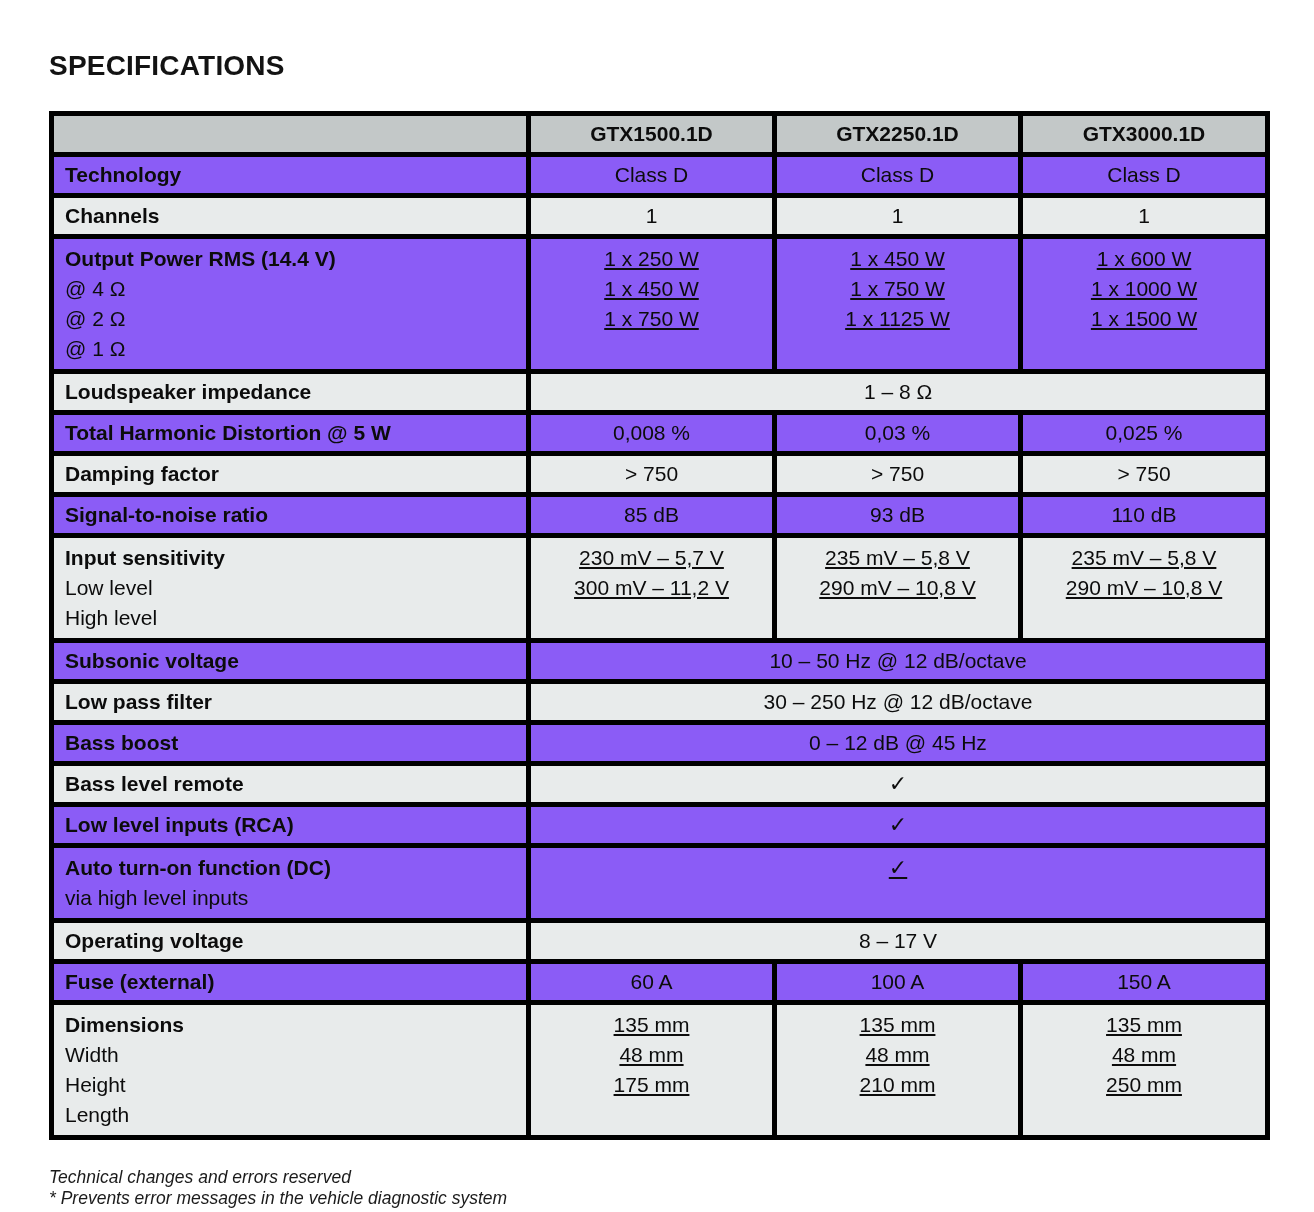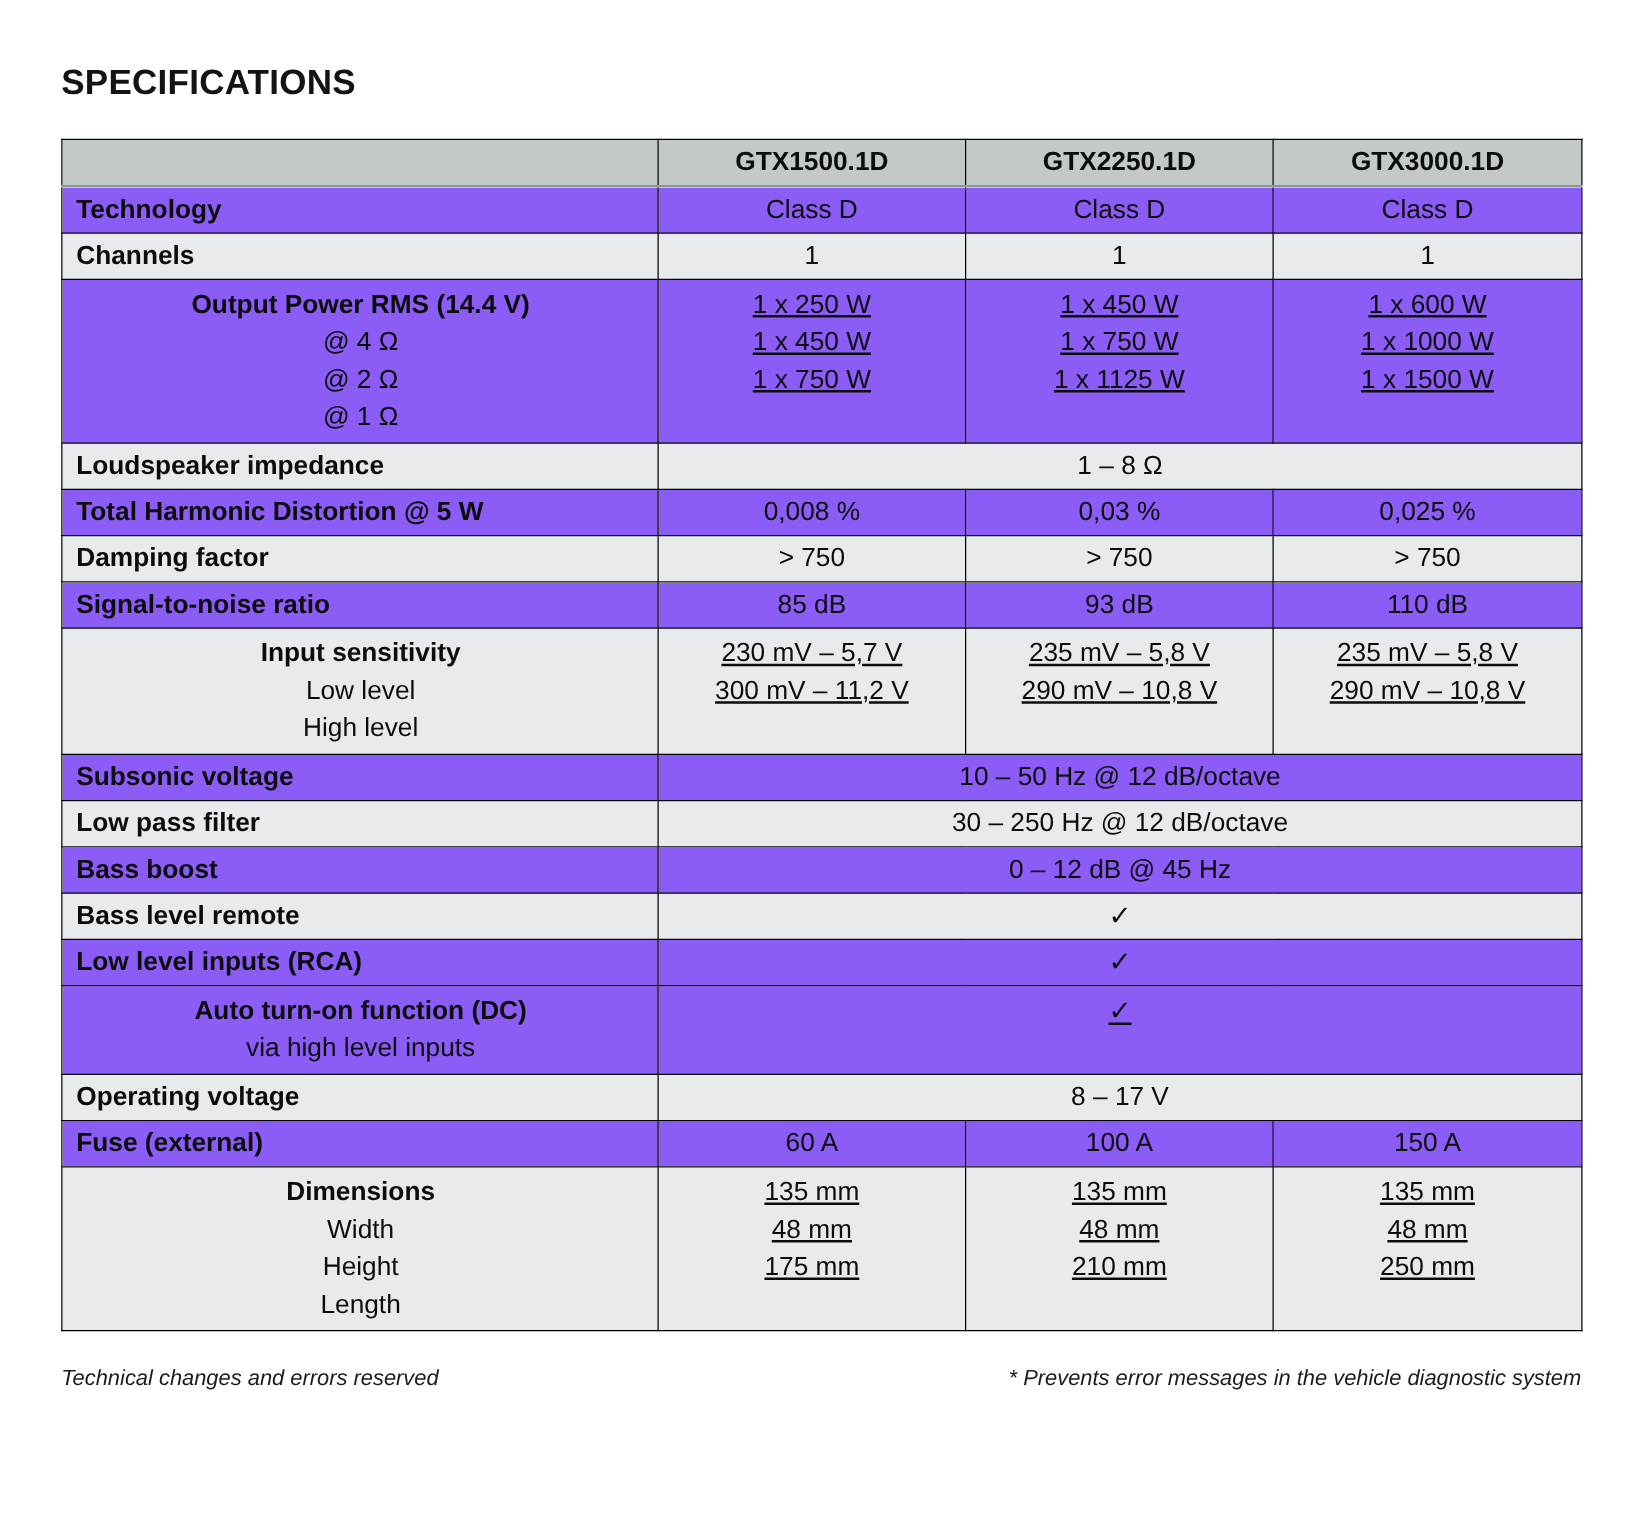--- a/index.html
+++ b/index.html
@@ -12,49 +12,49 @@
   .page { padding:50px 49px 0 49px; box-sizing:border-box; }
   h1.title {
     font-size:28px; font-weight:700; margin:0 0 29px 0;
     letter-spacing:0.2px; color:#131313;
   }
   table.spec {
     border-collapse:collapse; table-layout:fixed;
     width:1216px; font-size:21px; color:#0c0c0c;
   }
   .spec th, .spec td {
-    border:1px solid #000000;
+    border:5px solid #000000;
     overflow:hidden;
   }
   .spec thead th {
     background:#c3c8c8;
     height:34px;
     font-size:21px; font-weight:700; text-align:center;
     border-bottom:2px solid #8f9595;
   }
   tr.alt td { background:#e8ebeb; }
   tr.plain td { background:#8b5cf6; }
   td.label {
     font-weight:700; text-align:left;
     padding:0 10px 0 11px;
   }
   td.val { text-align:center; font-weight:400; padding:0 6px; }
   tr.s td { height:36px; vertical-align:middle; }
   tr.m td { vertical-align:top; padding-top:5px; padding-bottom:5px; }
   tr.m td.label { padding-left:11px; }
   .line { height:30px; line-height:30px; white-space:nowrap; }
   .line.t { font-weight:700; }
-  tr.m td.label .line { font-weight:400;text-align:center; }
+  tr.m td.label .line { font-weight:400; }
   tr.m td.label .line.t { font-weight:700; }
   td.lead { padding-top:35px;text-decoration:underline; }
   .check { font-size:22px; }
   .footer {
     width:1216px; margin-top:27px;
     display:flex; justify-content:space-between; align-items:baseline;
-    font-style:italic; font-size:17.5px; color:#1b1b1b;
+    font-style:italic; font-size:17.5px; color:#1b1b1b;flex-direction:column;
   }
 </style>
 </head>
 <body>
 
 <div class="page">
 
   <h1 class="title">SPECIFICATIONS</h1>
 
   <table class="spec">

